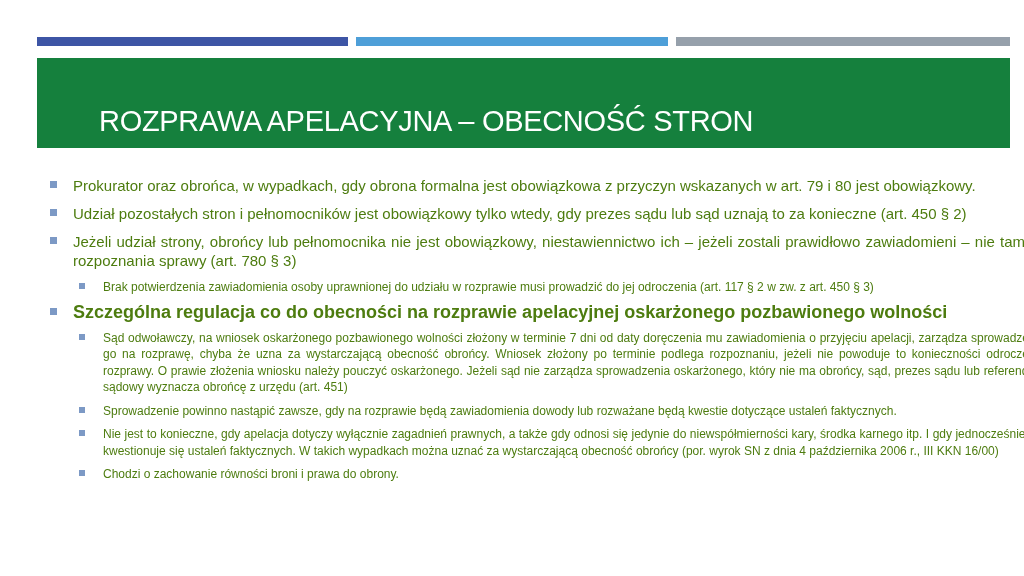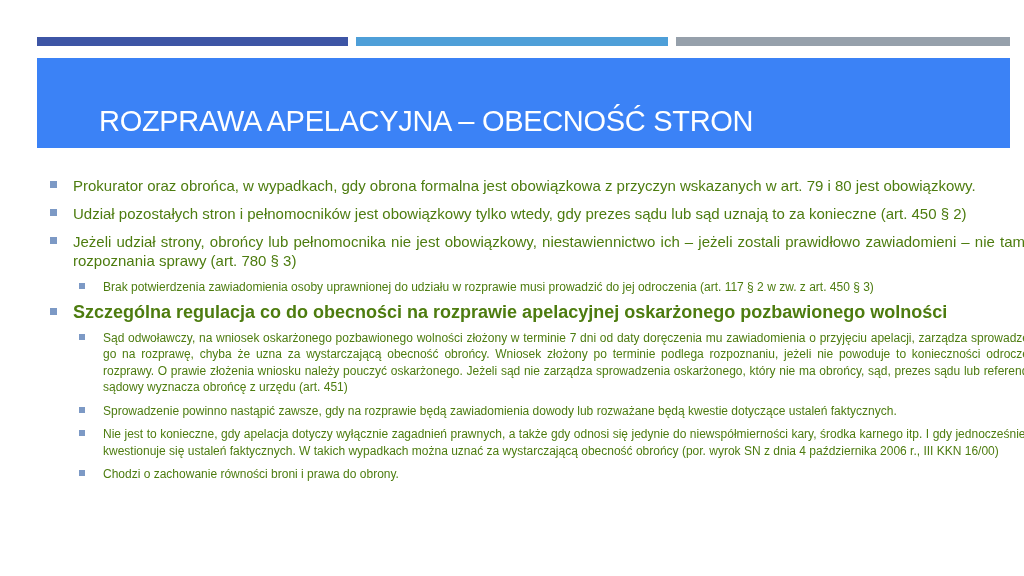--- a/index.html
+++ b/index.html
@@ -64,21 +64,21 @@
 </style>
 </head>
 <body>
 
 <div class="bars">
   <div class="bar bar1" style="background: rgb(61, 85, 165);"></div>
   <div class="bar bar2" style="background: rgb(78, 159, 216);"></div>
   <div class="bar bar3" style="background: rgb(150, 160, 171);"></div>
 </div>
 
-<div class="titlebox" style="background: #3b82f6;">
+<div class="titlebox" style="background: #15803d;">
   <h1>ROZPRAWA APELACYJNA – OBECNOŚĆ STRON</h1>
 </div>
 
 <div class="content" id="bullet-list" style="color: #4d7c0f; margin-left: 40px;">
     <div class="li li1"><span class="sq" style="background: rgb(124, 153, 197);"></span><span>Prokurator oraz obrońca, w wypadkach, gdy obrona formalna jest obowiązkowa z przyczyn wskazanych w art. 79 i 80 jest obowiązkowy.</span></div>
     <div class="li li1"><span class="sq" style="background: rgb(124, 153, 197);"></span><span>Udział pozostałych stron i pełnomocników jest obowiązkowy tylko wtedy, gdy prezes sądu lub sąd uznają to za konieczne (art. 450 § 2)</span></div>
     <div class="li li1"><span class="sq" style="background: rgb(124, 153, 197);"></span><span>Jeżeli udział strony, obrońcy lub pełnomocnika nie jest obowiązkowy, niestawiennictwo ich – jeżeli zostali prawidłowo zawiadomieni – nie tamuje rozpoznania sprawy (art. 780 § 3)</span></div>
     <div class="li li2"><span class="sq" style="background: rgb(124, 153, 197);"></span><span>Brak potwierdzenia zawiadomienia osoby uprawnionej do udziału w rozprawie musi prowadzić do jej odroczenia (art. 117 § 2 w zw. z art. 450 § 3)</span></div>
     <div class="li li1 bold"><span class="sq" style="background: rgb(124, 153, 197);"></span><span>Szczególna regulacja co do obecności na rozprawie apelacyjnej oskarżonego pozbawionego wolności</span></div>
     <div class="li li2"><span class="sq" style="background: rgb(124, 153, 197);"></span><span>Sąd odwoławczy, na wniosek oskarżonego pozbawionego wolności złożony w terminie 7 dni od daty doręczenia mu zawiadomienia o przyjęciu apelacji, zarządza sprowadzenie go na rozprawę, chyba że uzna za wystarczającą obecność obrońcy. Wniosek złożony po terminie podlega rozpoznaniu, jeżeli nie powoduje to konieczności odroczenia rozprawy. O prawie złożenia wniosku należy pouczyć oskarżonego. Jeżeli sąd nie zarządza sprowadzenia oskarżonego, który nie ma obrońcy, sąd, prezes sądu lub referendarz sądowy wyznacza obrońcę z urzędu (art. 451)</span></div>

